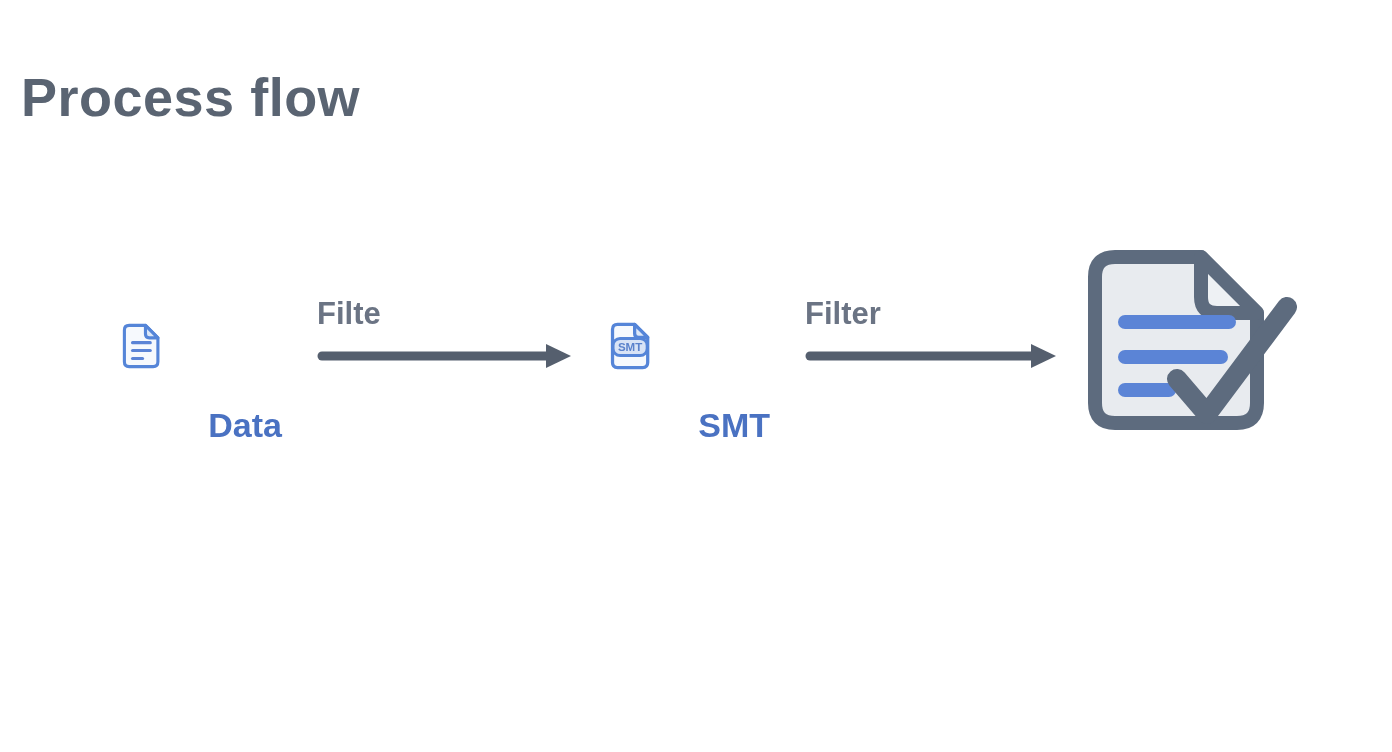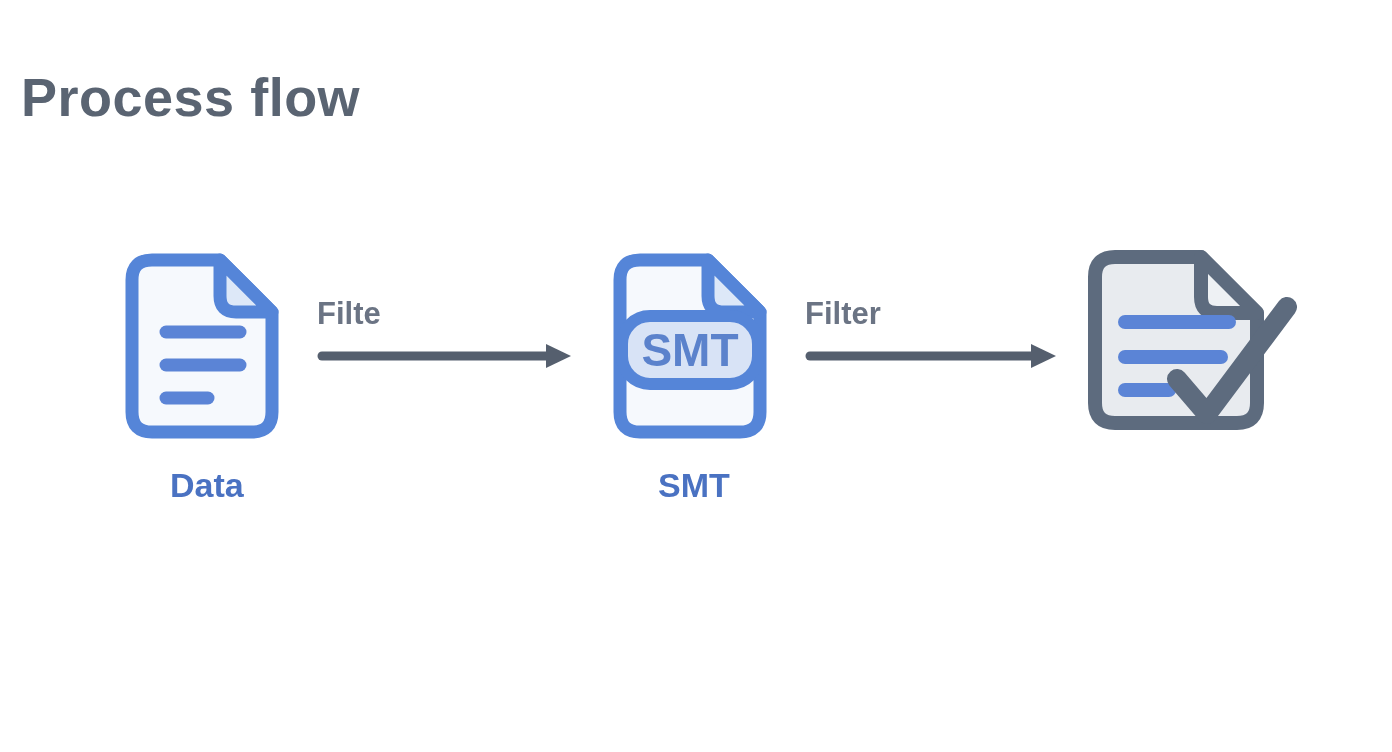--- a/index.html
+++ b/index.html
@@ -23,22 +23,22 @@
     text-align: left;
     font-size: 54px;
     font-weight: 700;
     letter-spacing: 0.5px;
     color: var(--slate-text, #5a6472);
     margin-left: 11px;
   }
   .node {
     position: absolute;
     display: flex;
-    flex-direction: column;
-    align-items: flex-start;
+    flex-direction: row;
+    align-items: flex-end;
   }
   .node-label {
     margin-top: 26px;
     font-size: 34px;
     font-weight: 700;
     white-space: nowrap;
     line-height: 1;
     margin-left: 48px;
   }
   .node-label.blue { color: var(--blue-text, #4a72c2); }

